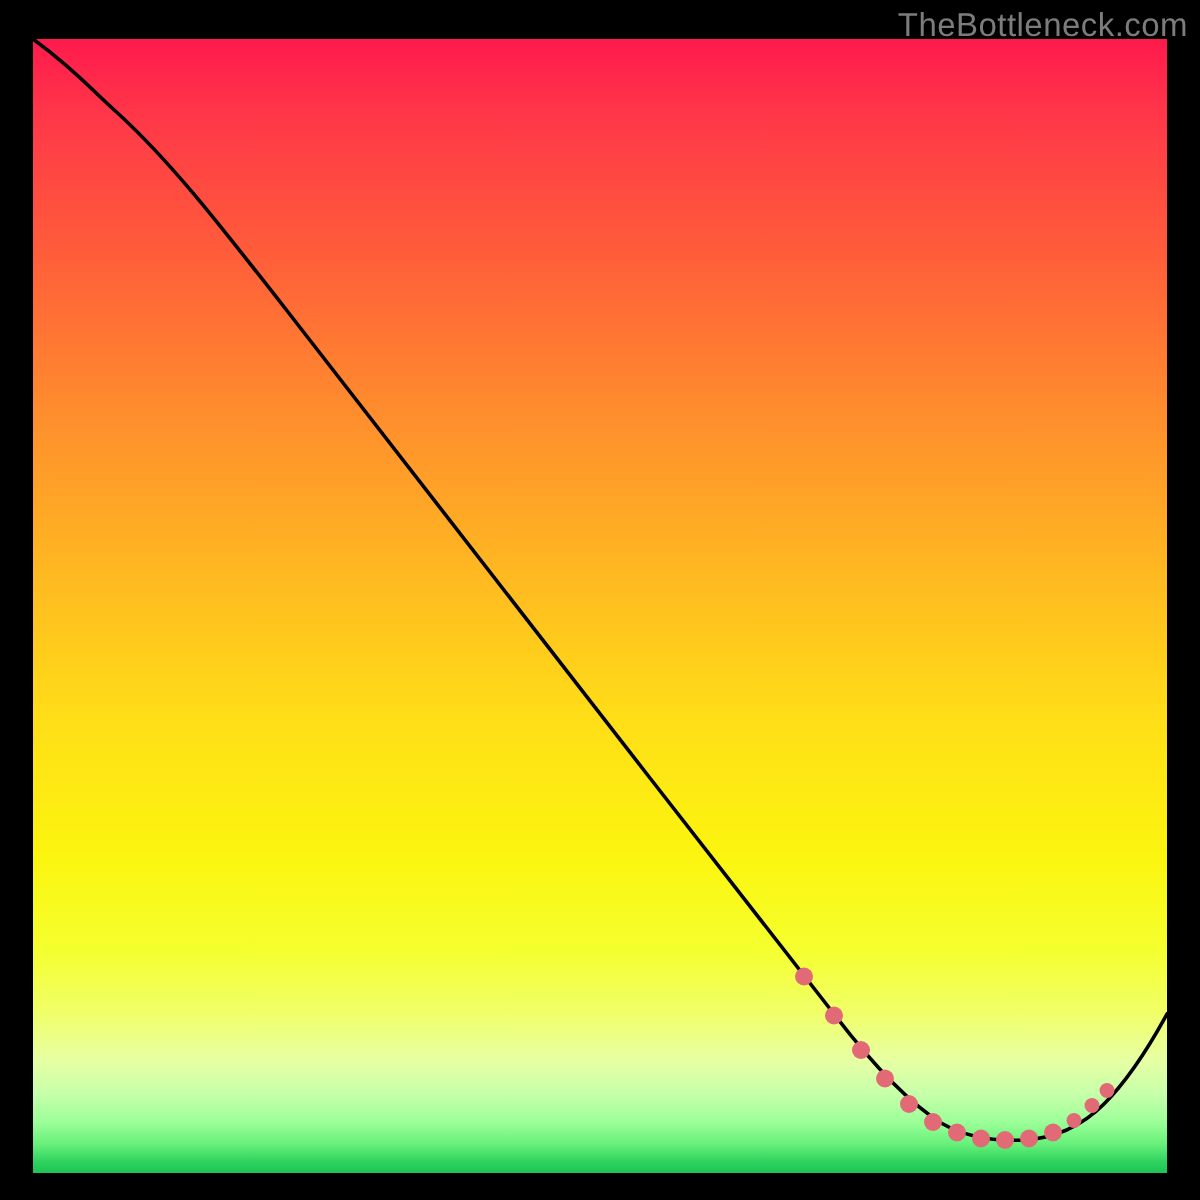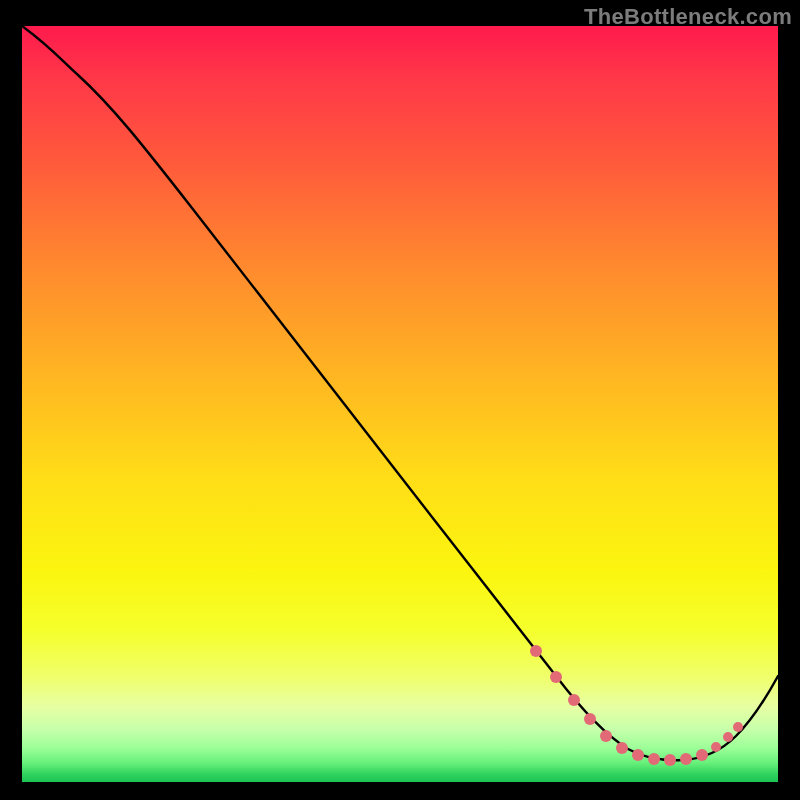--- a/index.html
+++ b/index.html
@@ -16,21 +16,21 @@
     width: 800px;
     height: 800px;
     background: #000;
   }
   .watermark {
     position: absolute;
     top: 4px;
     right: 8px;
     font-size: 22px;
     color: #7c7c7c;
-    font-weight: 700;
+    font-weight: 400;
     letter-spacing: 0.3px;
   }
   .plot {
     position: absolute;
     left: 22px;
     top: 26px;
     width: 756px;
     height: 756px;
     overflow: hidden;
   }

